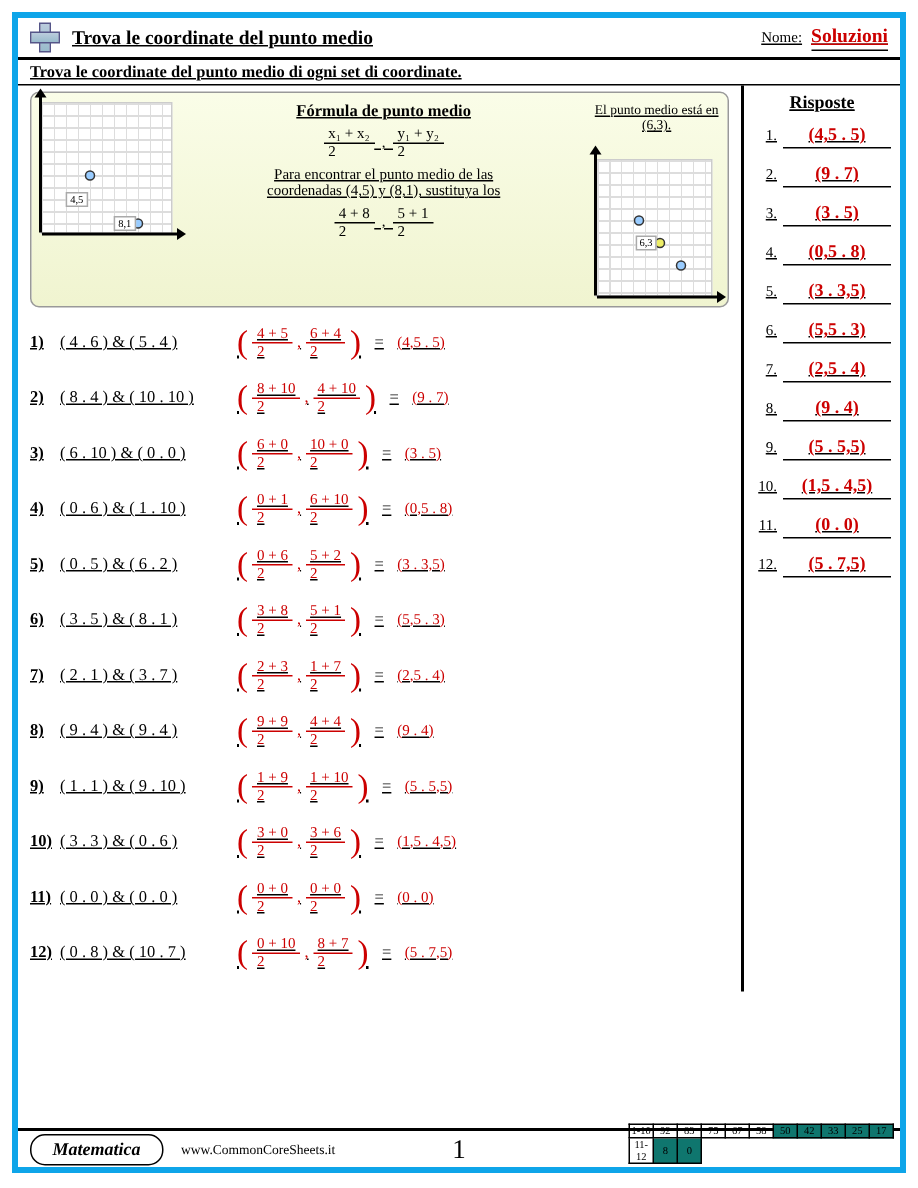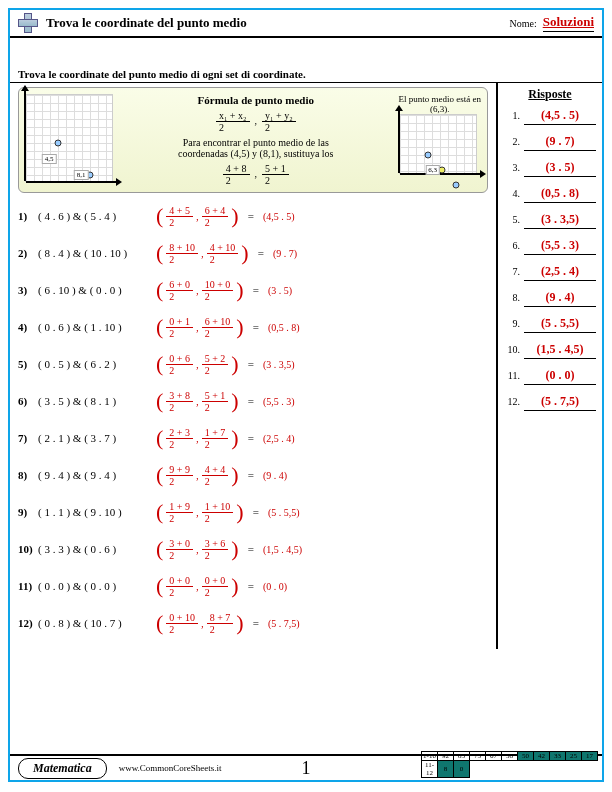--- a/index.html
+++ b/index.html
@@ -1,26 +1,26 @@
 <!DOCTYPE html>
 <html><head>
 <meta charset="utf-8">
 <style>
   * { box-sizing: border-box; margin: 0; padding: 0; }
   body { font-family: "Times New Roman", serif; font-size: 11px; width: 612px; height: 792px; background: #fff; position: relative; }
-  .page { border: 2px solid #0ea5e9; width: 596px; height: 774px; margin: 8px; position: relative; }
+  .page { border: 4px solid #0ea5e9; width: 596px; height: 774px; margin: 8px; position: relative; text-decoration: underline; }
   .hdr { display: flex; align-items: center; border-bottom: 2px solid #000; padding: 4px 8px; height: 28px; }
   .plus { width: 20px; height: 20px; position: relative; margin-right: 8px; }
   .plus::before, .plus::after { content: ""; position: absolute; background: linear-gradient(#bcd, #9bc); border: 1px solid #558; }
   .plus::before { left: 6px; top: 0; width: 6px; height: 18px; }
   .plus::after { top: 6px; left: 0; width: 18px; height: 6px; }
   .title { font-weight: bold; font-size: 13px; flex: 1; }
   .nome { font-size: 10px; margin-right: 6px; margin-left: 38px; }
   .sol { color: #c00; font-weight: bold; font-size: 13px; text-decoration: underline; border-bottom: 1px solid #000; padding-bottom: 1px; }
-  .instr { font-weight: bold; font-size: 11px; padding: 2px 8px; border-bottom: 1px solid #000; margin-top: 28px; }
+  .instr { font-weight: bold; font-size: 11px; padding: 2px 8px; border-bottom: 1px solid #000; }
   .content { display: flex; }
   .main { flex: 1; padding: 4px 8px; }
   .side { width: 106px; border-left: 2px solid #000; padding: 4px 6px; }
   .side h3 { text-align: center; font-size: 12px; text-decoration: underline; margin-bottom: 6px; }
   .ans { display: flex; align-items: baseline; margin-bottom: 9px; font-size: 10px; }
   .ans .n { width: 16px; text-align: right; margin-right: 4px; }
   .ans .v { color: #c00; font-weight: bold; font-size: 12px; border-bottom: 1px solid #000; flex: 1; text-align: center; padding-bottom: 1px; }
   .example { border: 1px solid #999; border-radius: 6px; background: linear-gradient(#fafde8,#f0f4d0); padding: 6px; display: flex; gap: 8px; margin-bottom: 8px; }
   .grid { width: 88px; height: 88px; background: #fff; border: 1px solid #ccc; position: relative; background-image: repeating-linear-gradient(#ddd 0 1px, transparent 1px 8px), repeating-linear-gradient(90deg,#ddd 0 1px, transparent 1px 8px); }
   .arrow-x { position: absolute; bottom: -2px; left: 0; right: -6px; height: 2px; background: #000; }
@@ -86,21 +86,21 @@
           <div>coordenadas (4,5) y (8,1), sustituya los</div>
           <div style="margin-top:4px">
             <span class="frac"><span class="t">4 + 8</span><span class="b">2</span></span>
             &nbsp;,&nbsp;
             <span class="frac"><span class="t">5 + 1</span><span class="b">2</span></span>
           </div>
         </div>
         <div class="ex-right">
           <div>El punto medio está en</div>
           <div>(6,3).</div>
-          <div class="grid" style="width:78px;height:60px;margin-top:0">
+          <div class="grid" style="width:78px;height:92px;margin-top:18px">
             <div class="arrow-y"></div>
               <div class="arrow-x"></div>
             <div class="pt b" style="left:28px;top:40px"></div>
             <div class="pt b" style="left:56px;top:70px"></div>
             <div class="pt y" style="left:42px;top:55px"></div>
             <div class="pt-lbl" style="left:42px;top:55px">6,3</div>
           </div>
         </div>
       </div>
       <div id="problems">

